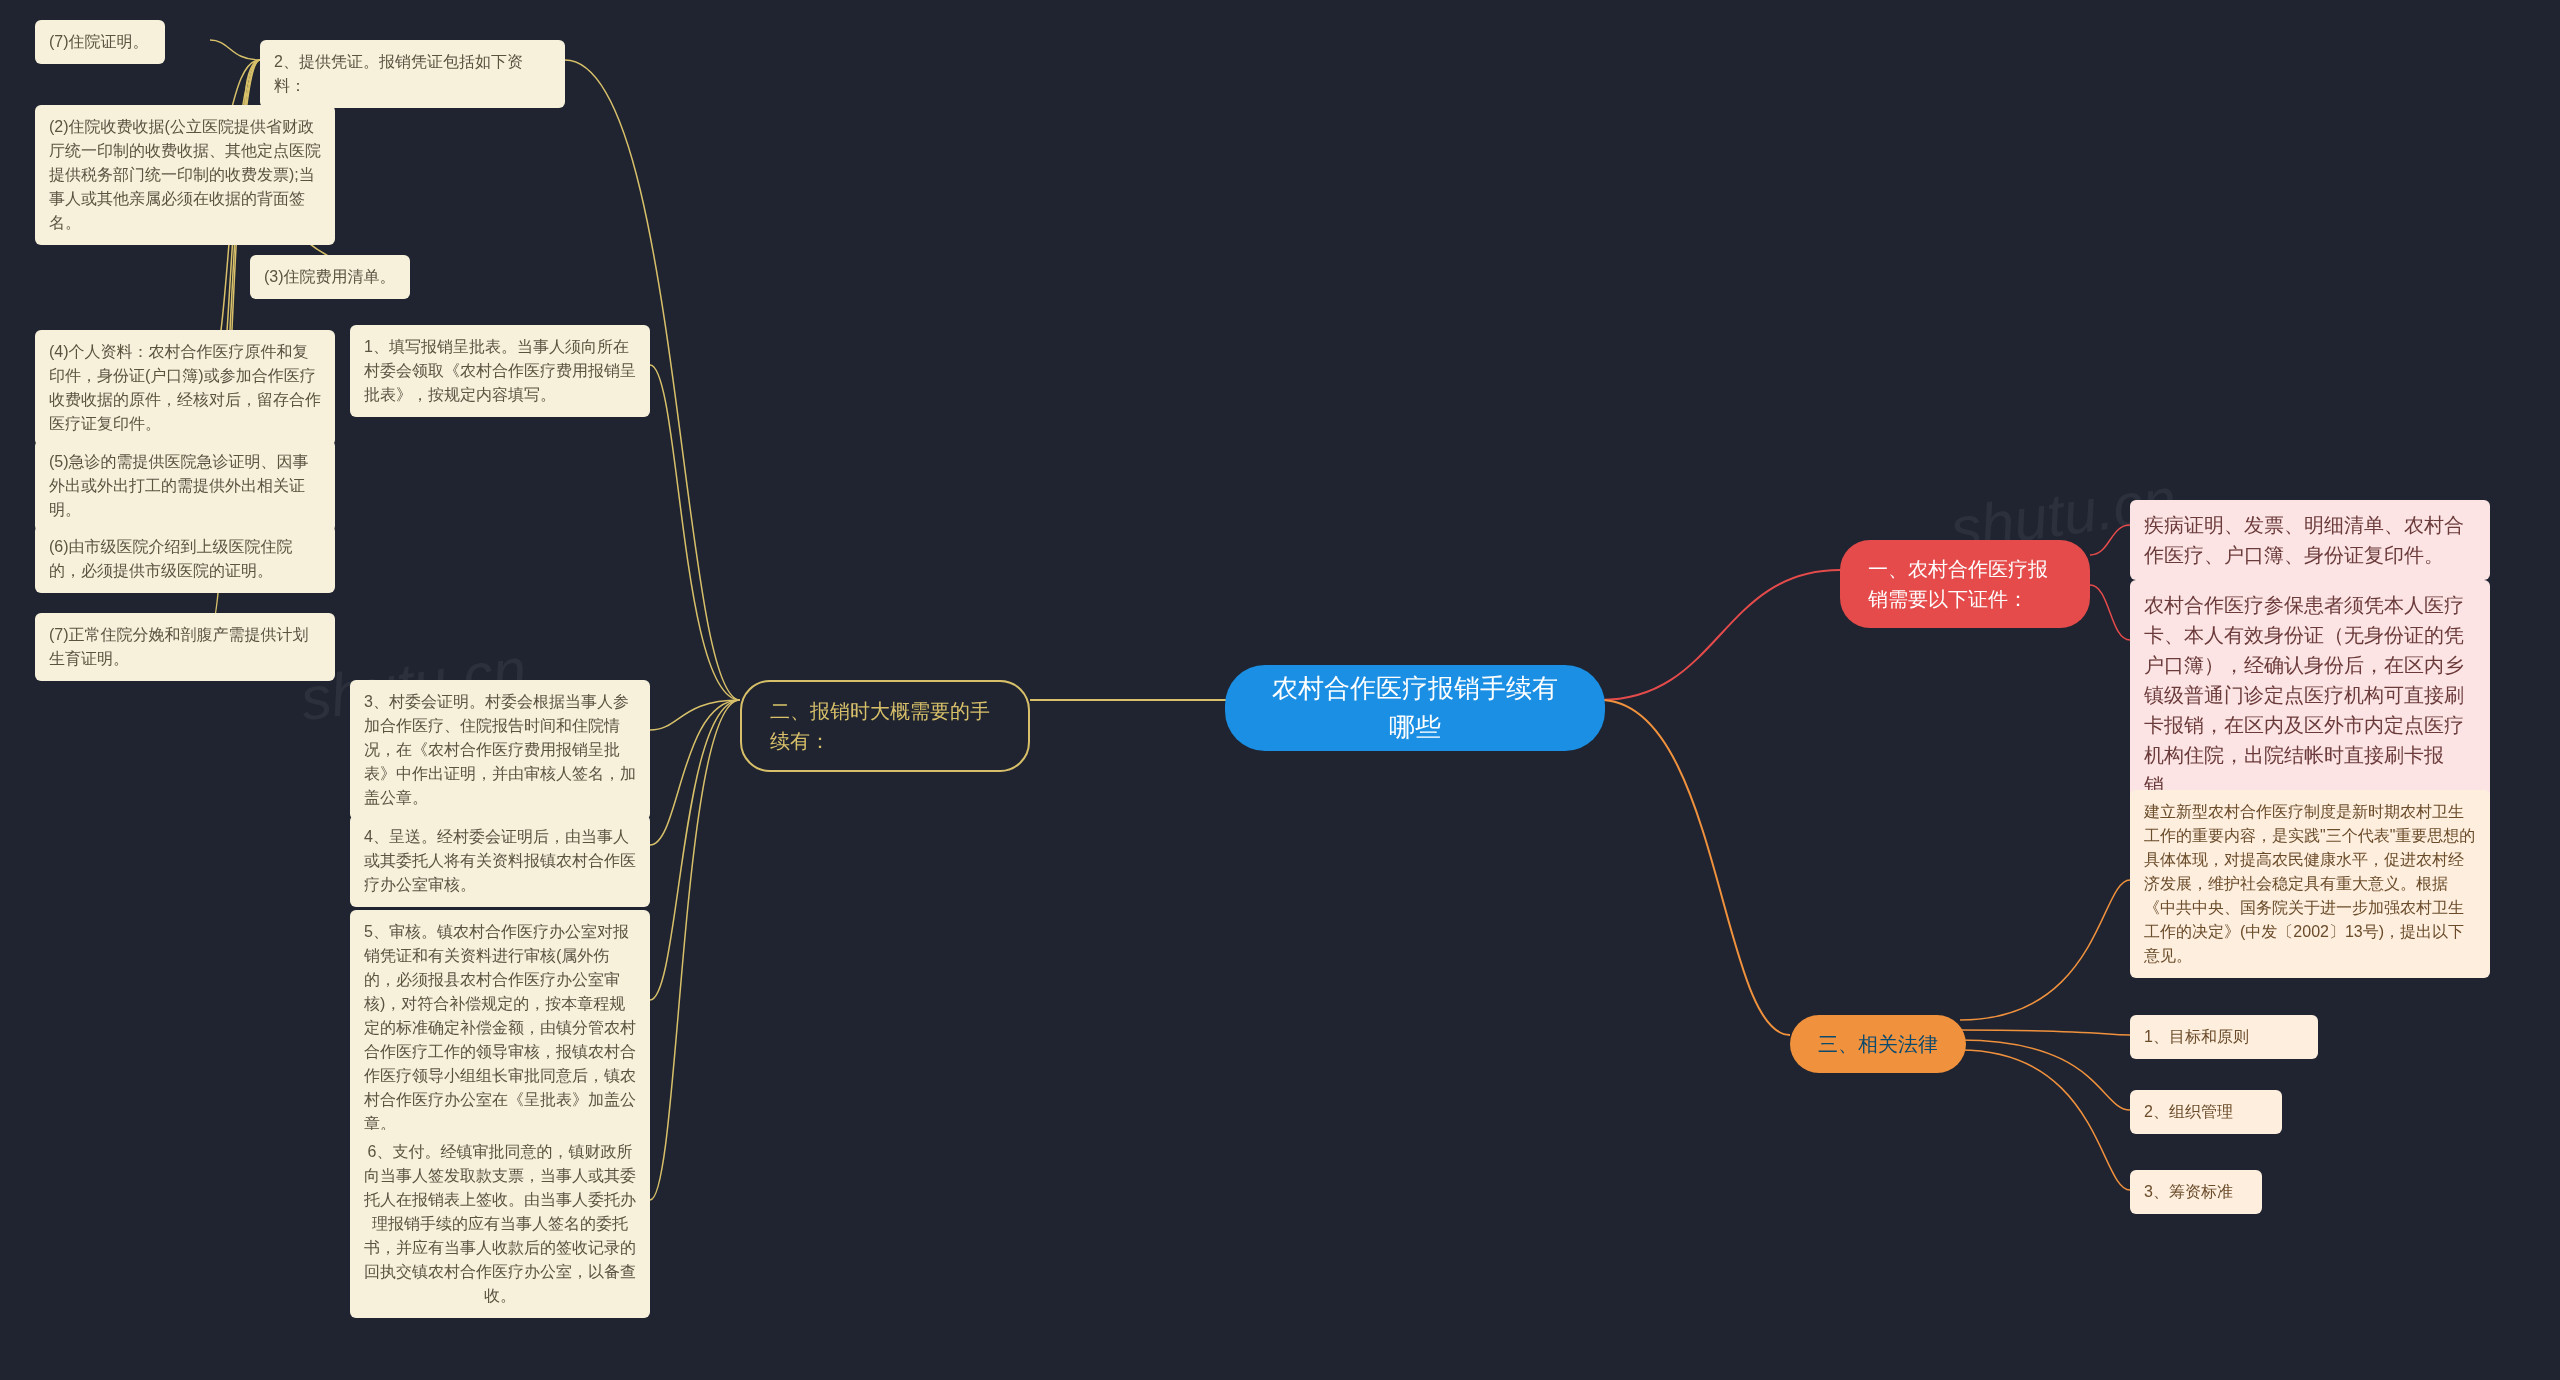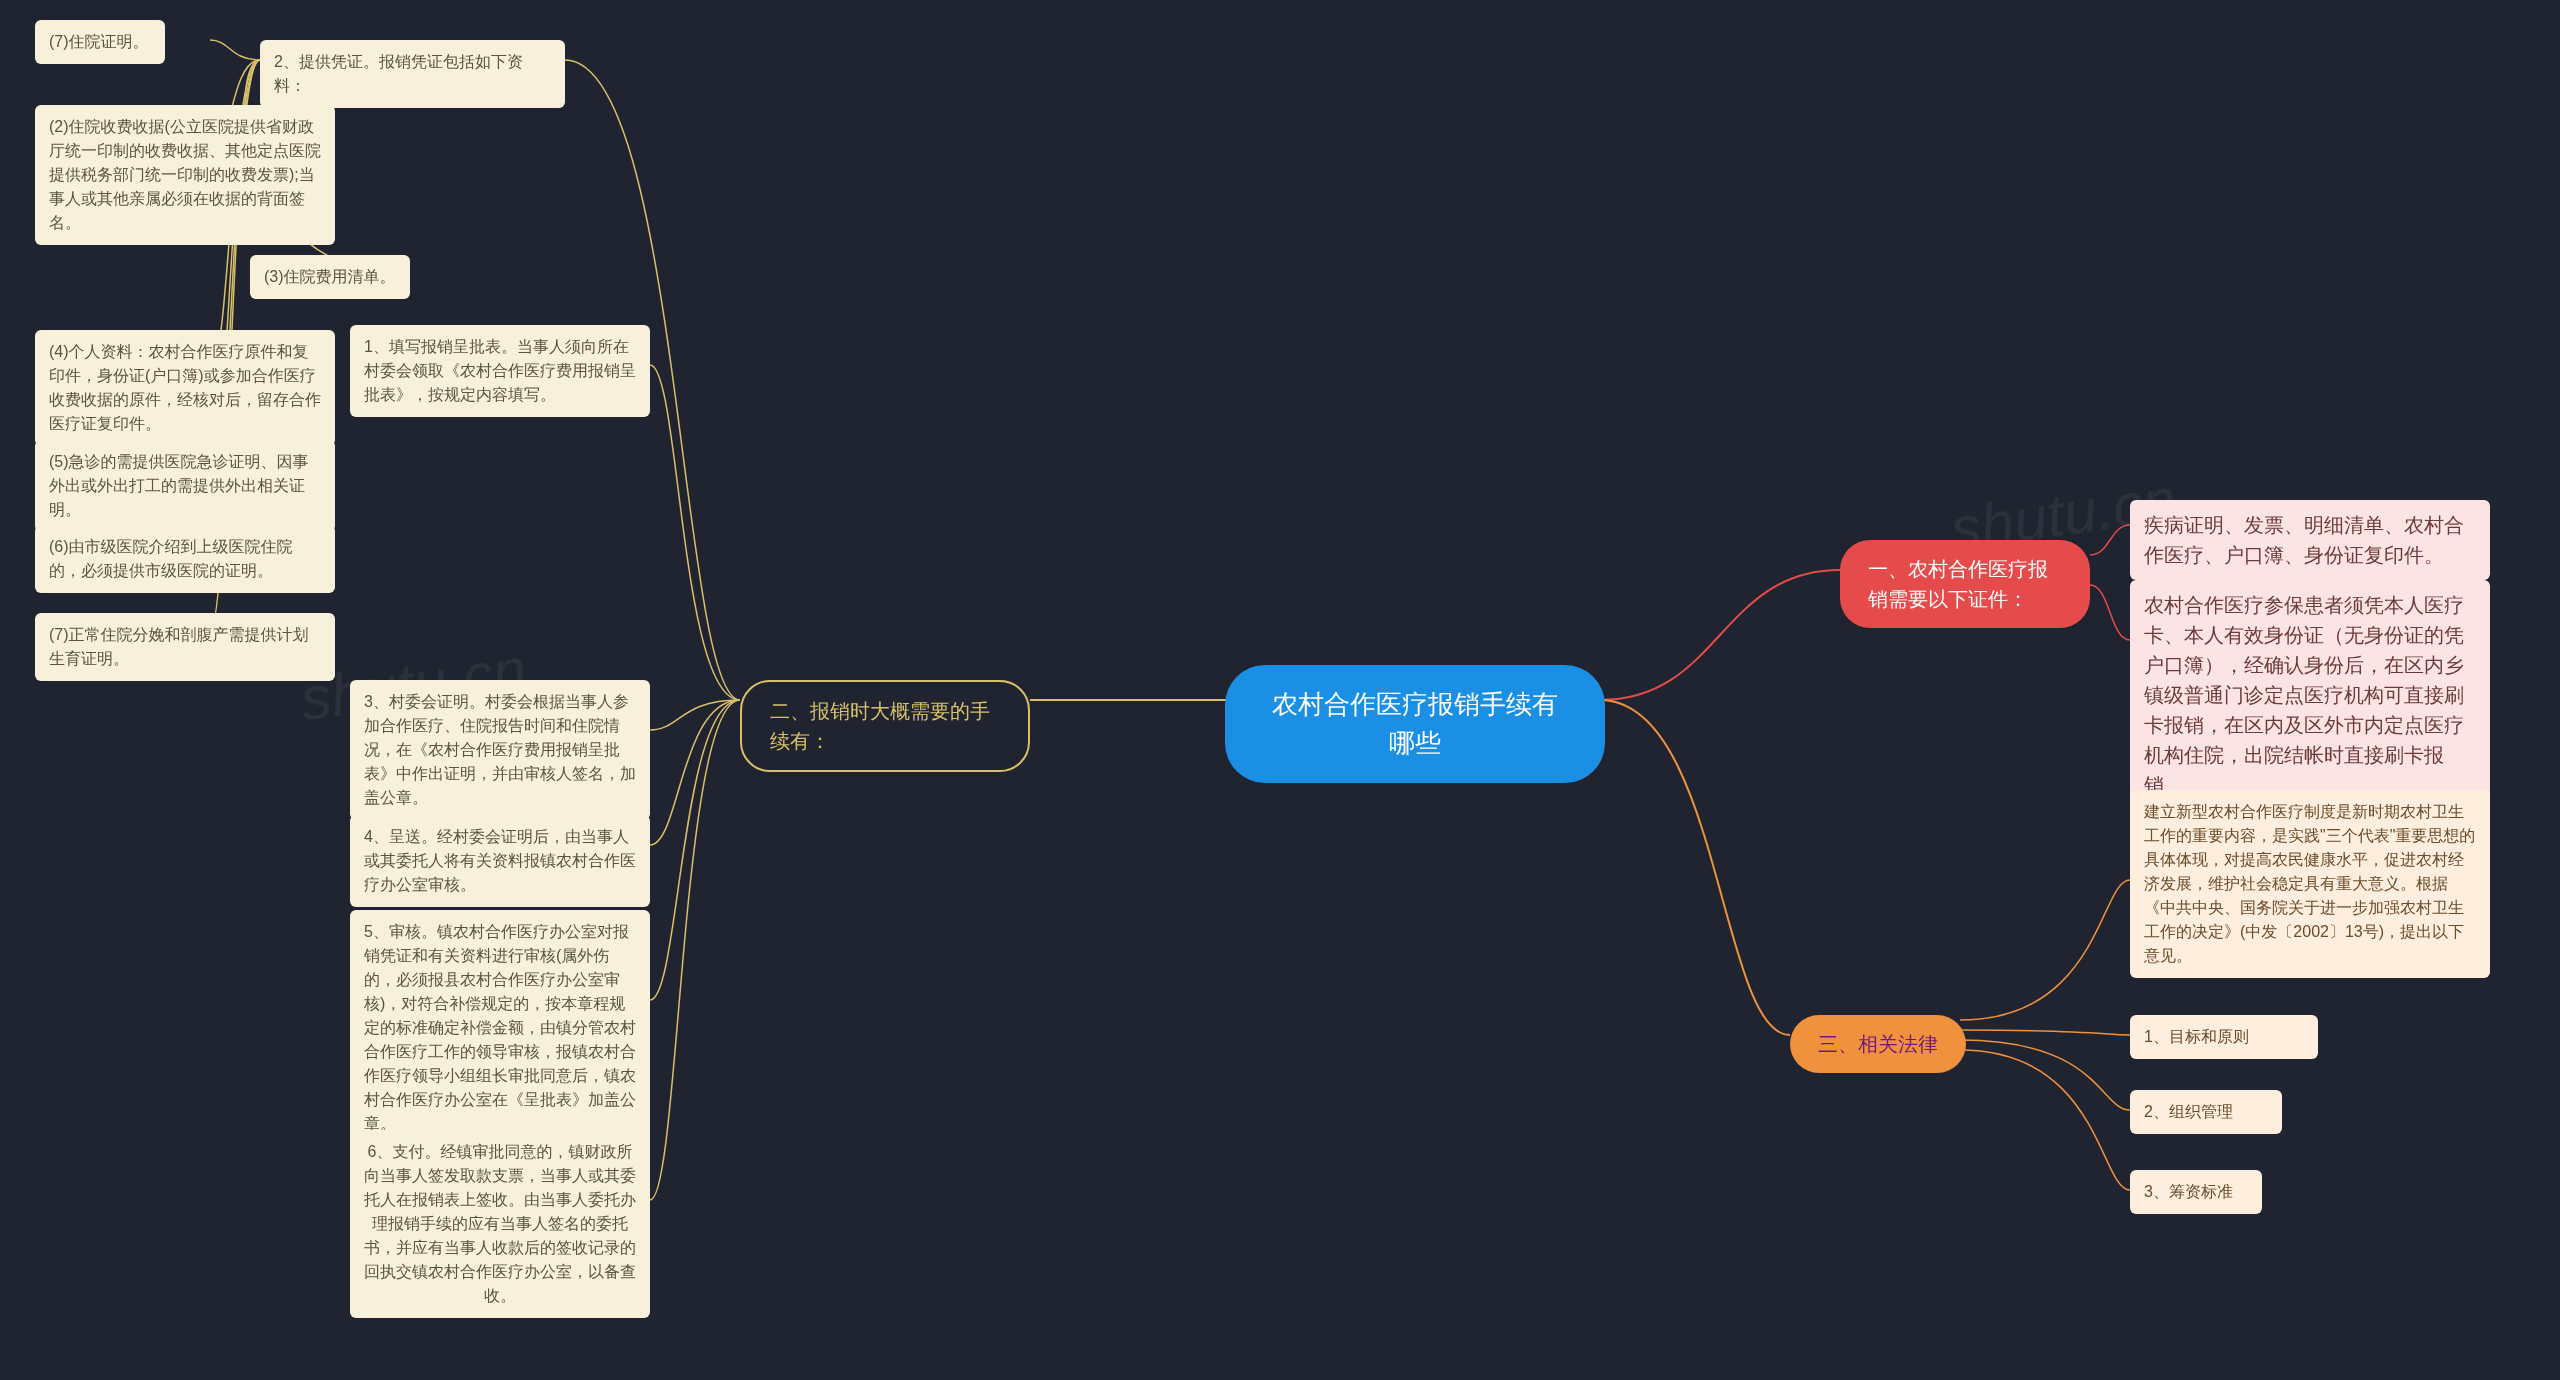--- a/index.html
+++ b/index.html
@@ -29,32 +29,32 @@
     box-sizing: border-box;
     border-radius: 6px;
     padding: 10px 14px;
     font-size: 18px;
     line-height: 1.5;
   }
   .root {
     background: #1a8fe3;
     color: #fff;
     border-radius: 40px;
-    padding: 20px 36px;
+    padding: 4px 36px;
     font-size: 26px;
     text-align: center;
     width: 380px;
   }
   .branch {
     border-radius: 30px;
     padding: 14px 28px;
     font-size: 20px;
   }
   .b-red   { background: #e54b4b; color: #fff; }
-  .b-orange{ background: #f0913d; color: #701a75; }
+  .b-orange{ background: #f0913d; color: #0c4a6e; }
   .b-yellow-outline {
     border: 2px solid #d8c06a;
     color: #d8c06a;
     background: transparent;
   }
   .leaf {
     background: #f7f1dc;
     color: #5a5340;
     font-size: 16px;
   }

